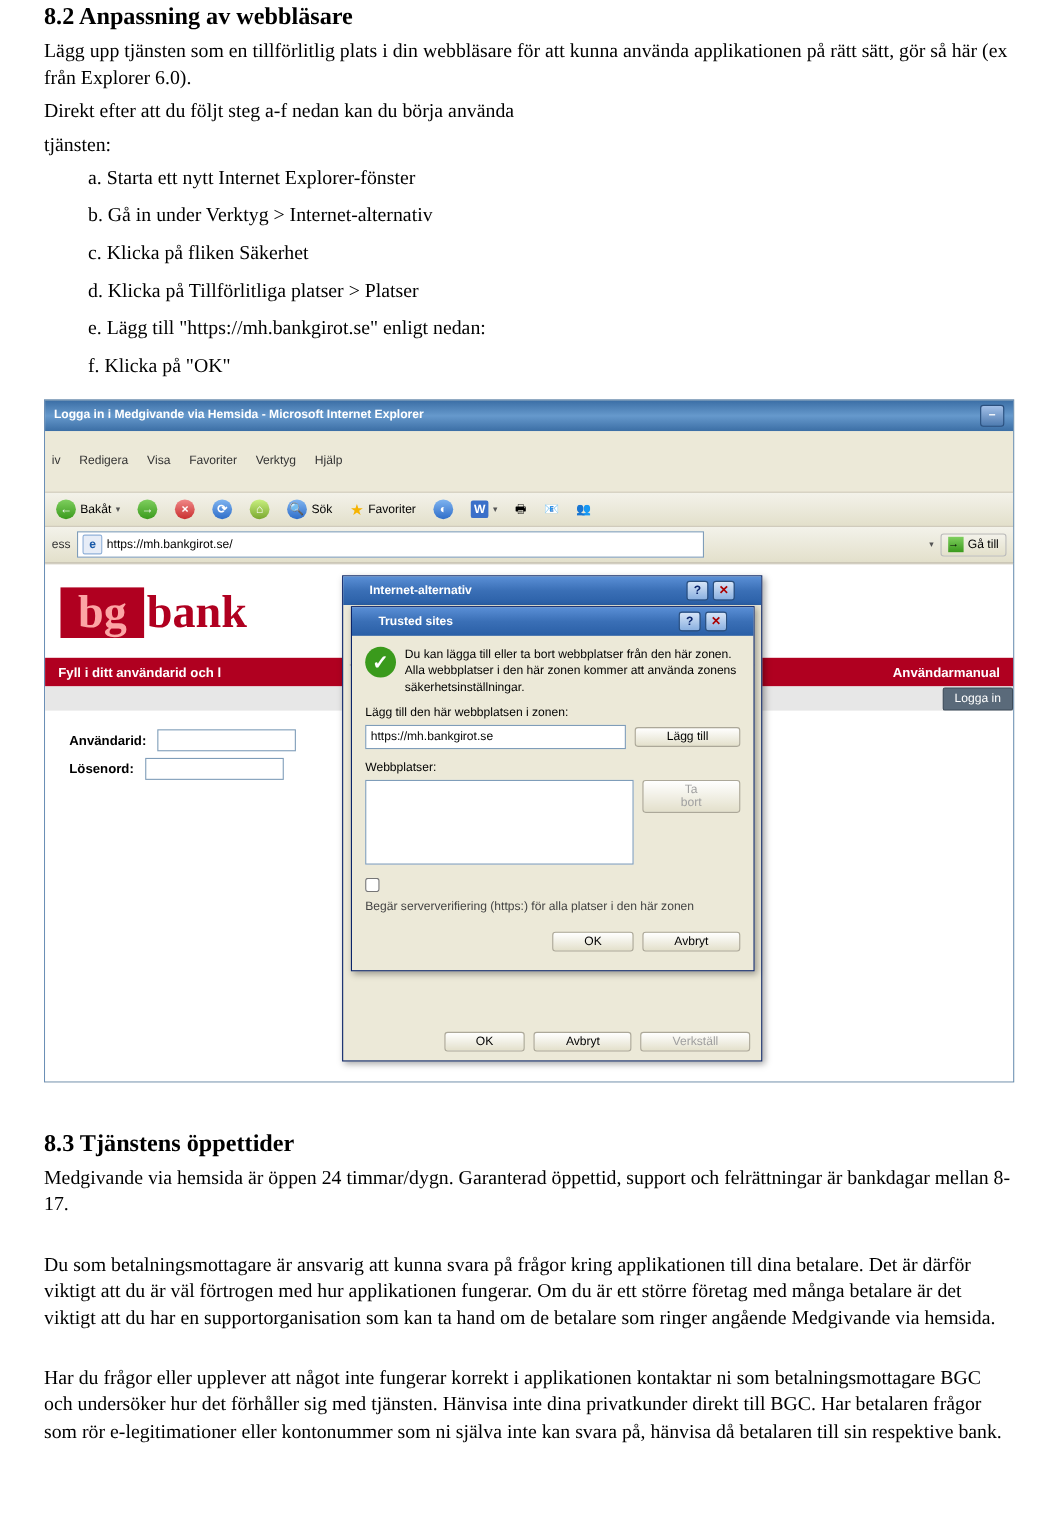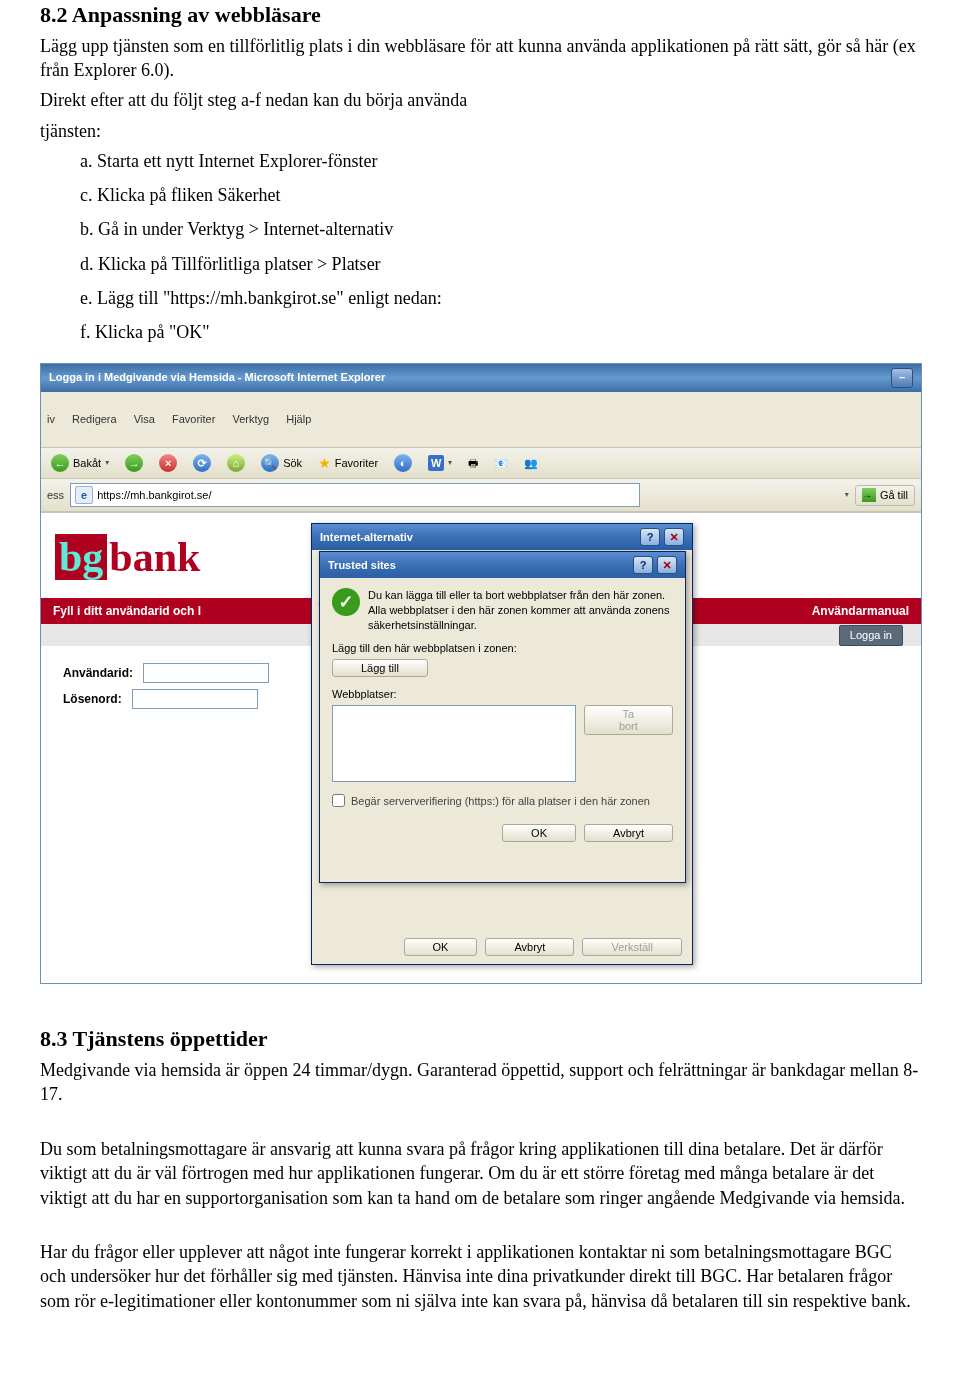--- a/index.html
+++ b/index.html
@@ -100,31 +100,31 @@
     padding:2px 6px;
   }
   .ie-content { background:#fff; border-top:1px solid #c9c4b4; position:relative; height: 470px; }
 
   .bank-logo {
     position:absolute; top:16px; left:14px;
     font-family: Georgia, serif;
     font-weight:bold; font-size:42px; color:#b00020;
   }
   .bank-logo .bg {
-    background:#b00020; color:#5eead4;
-    padding:0 4px; margin-right:2px;
+    background:#b00020; color:#fca5a5;
+    padding:0 16px; margin-right:2px;
   }
   .red-bar {
     position:absolute; top:85px; left:0; right:0; height:26px;
     background:#b00020; color:#fff; font-weight:bold;
     display:flex; align-items:center; justify-content:space-between;
     padding: 0 12px;
     font-size:12px;
   }
-  .grey-sub { position:absolute; top:111px; left:0; right:0; height:22px; background:#e7e7e7; display:flex; justify-content:flex-end; align-items:center; padding-right:18px;}
+  .grey-sub { position:absolute; top:111px; left:0; right:0; height:22px; background:#e7e7e7; display:flex; justify-content:flex-end; align-items:center; }
   .login-btn {
     background:#5a6a7a; color:#fff; font-size:11px; padding:2px 10px;
     border:1px solid #3d4b59; border-radius:2px;
   }
   .login-fields {
     position:absolute; top:150px; left:22px;
     font-family: Arial, sans-serif; font-size:12px; font-weight:bold; color:#000;
   }
   .login-fields div { margin-bottom:6px; display:flex; align-items:center; gap:10px;}
   .login-fields input { border:1px solid #7f9db9; height:16px; width:120px; font-size:11px; }
@@ -134,21 +134,21 @@
     position:absolute;
     font-family: Tahoma, Verdana, sans-serif;
     font-size:11px;
     background:#ece9d8;
     border:1px solid #0a246a;
     box-shadow: 2px 2px 6px rgba(0,0,0,0.35);
   }
   .dlg-title {
     background: linear-gradient(to bottom,#5a8fd6 0%, #3a6fb6 50%, #2a5fa6 100%);
     color:#fff; font-weight:bold;
-    padding:4px 8px;
+    padding:4px 24px;
     display:flex; justify-content:space-between; align-items:center;
   }
   .dlg-title .btns { display:flex; gap:4px;}
   .dlg-title .dlg-btn {
     width:18px; height:16px; background:linear-gradient(to bottom,#d7e5f7,#8ab0e0);
     border:1px solid #2b4f7d; border-radius:3px;
     display:flex; align-items:center; justify-content:center;
     font-weight:bold; color:#0a246a; font-size:11px;
   }
   .dlg-btn.close { color:#a00; }
@@ -184,21 +184,21 @@
     color:#fff; font-weight:bold; font-size:18px; flex-shrink:0;
   }
   .ts-group-label { display:block; margin-bottom:3px; }
   .ts-row { display:flex; gap:8px; align-items:center; margin-bottom:10px;}
   .ts-input {
     flex:1; background:#fff; border:1px solid #7f9db9; padding:2px 4px; font-size:11px; height:16px;
   }
   .ts-list {
     width:260px; height:75px; background:#fff; border:1px solid #7f9db9;
   }
-  .ts-check { display:flex; align-items:flex-start; gap:6px; margin:12px 0 16px 0; color:#444;}
+  .ts-check { display:flex; align-items:flex-start; gap:6px; margin:12px 0 16px 0; color:#444;flex-direction:column;}
   .ts-check input { margin:0; }
   .dlg2-bottom { display:flex; justify-content:flex-end; gap:8px; }
 
   .star-icon { color:#f5b301; font-size:14px; }
   .ddown { font-size:8px; color:#555; }
   .icon-sq { width:16px; height:16px; display:inline-flex; align-items:center; justify-content:center; border-radius:2px;}
   .icon-ie { background:#e7edf7; color:#1a5aa8; font-weight:bold; border:1px solid #8fb0d8;}
 
 </style>
 </head>
@@ -206,22 +206,22 @@
 
 <div class="page">
 
   <h2>8.2 Anpassning av webbläsare</h2>
   <p>Lägg upp tjänsten som en tillförlitlig plats i din webbläsare för att kunna använda applikationen på rätt sätt, gör så här (ex från Explorer 6.0).</p>
   <p>Direkt efter att du följt steg a-f nedan kan du börja använda</p>
   <p>tjänsten:</p>
 
   <ol class="alpha">
     <li data-letter="a"><span>Starta ett nytt Internet Explorer-fönster</span></li>
+    <li data-letter="b"><span>Gå in under Verktyg &gt; Internet-alternativ</span></li>
     <li data-letter="c"><span>Klicka på fliken Säkerhet</span></li>
-    <li data-letter="b"><span>Gå in under Verktyg &gt; Internet-alternativ</span></li>
     <li data-letter="d"><span>Klicka på Tillförlitliga platser &gt; Platser</span></li>
     <li data-letter="e"><span>Lägg till "https://mh.bankgirot.se" enligt nedan:</span></li>
     <li data-letter="f"><span>Klicka på "OK"</span></li>
   </ol>
 
   <div class="figure-wrap">
     <div class="ie-window">
 
       <div class="ie-titlebar">
         <span>Logga in i Medgivande via Hemsida - Microsoft Internet Explorer</span>
@@ -355,20 +355,21 @@
               <div class="dlg-btn close">✕</div>
             </div>
           </div>
           <div class="dlg2-body">
             <div class="ts-desc">
               <div class="ts-icon">✓</div>
               <div>Du kan lägga till eller ta bort webbplatser från den här zonen. Alla webbplatser i den här zonen kommer att använda zonens säkerhetsinställningar.</div>
             </div>
             <span class="ts-group-label">Lägg till den här webbplatsen i zonen:</span>
             <div class="ts-row">
+              <input class="ts-input" value="https://mh.bankgirot.se" style="">
               <button class="win-btn">Lägg till</button>
             </div>
             <span class="ts-group-label">Webbplatser:</span>
             <div class="ts-row" style="align-items:flex-start;">
               <div class="ts-list"></div>
               <button class="win-btn disabled">Ta bort</button>
             </div>
             <label class="ts-check">
               <input type="checkbox" style="">
               <span>Begär serververifiering (https:) för alla platser i den här zonen</span>

